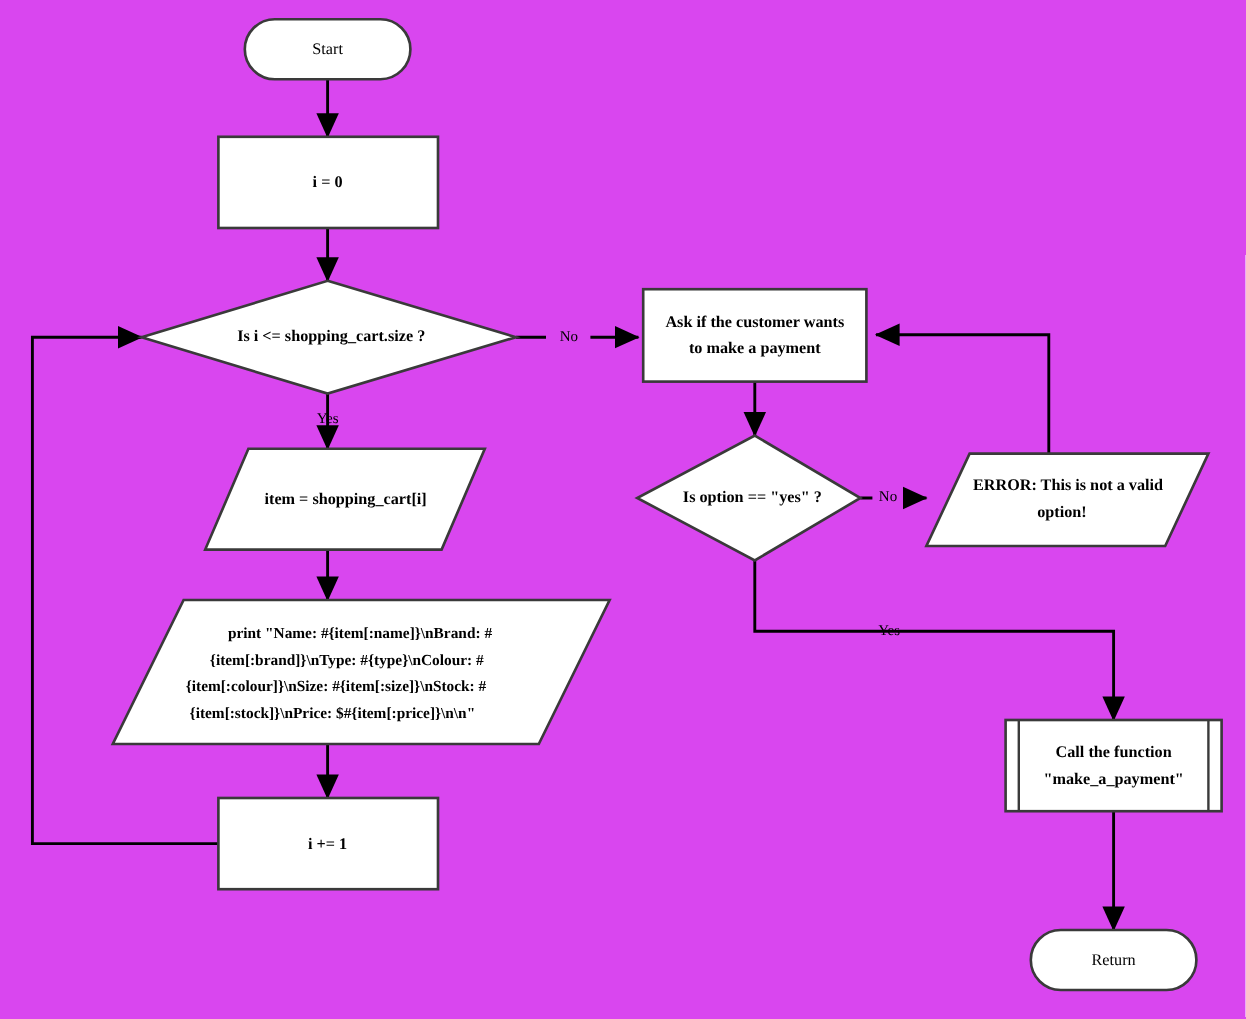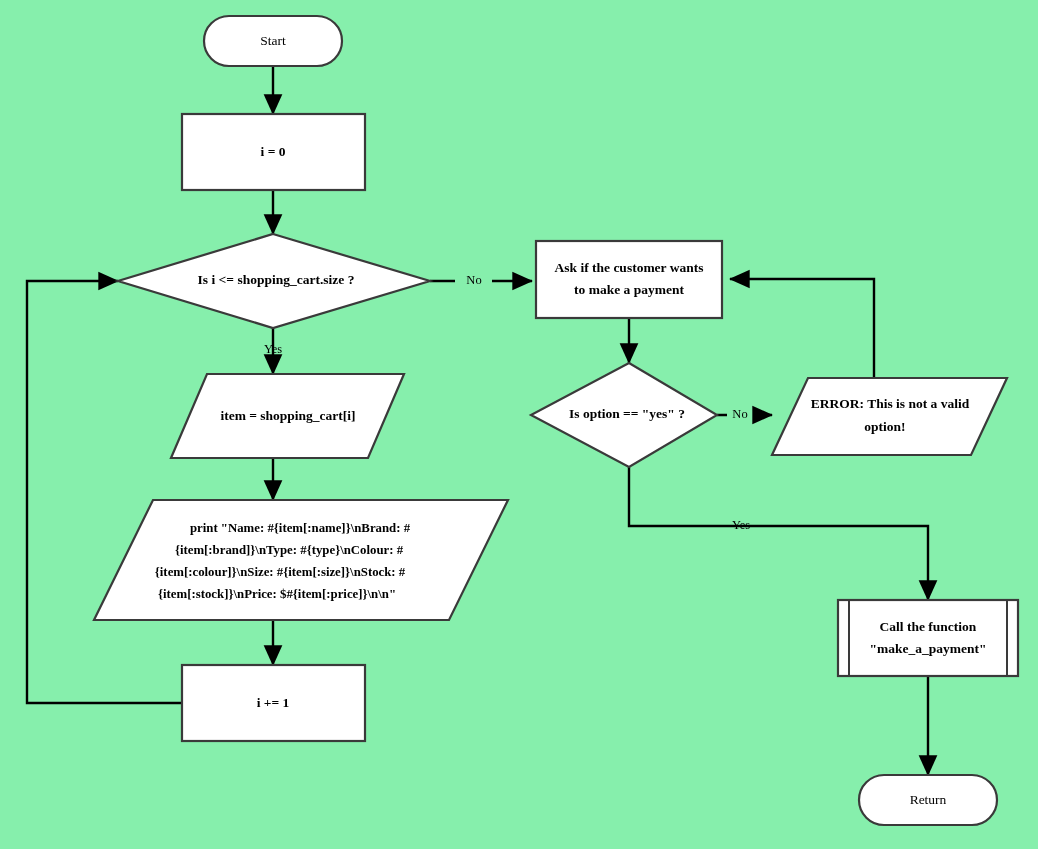--- a/index.html
+++ b/index.html
@@ -10,21 +10,21 @@
   body {
     width: 1038px;
     height: 849px;
     font-family: "Liberation Serif", "DejaVu Serif", serif;
     overflow: hidden;
   }
   #flowchart-root {
     position: relative;
     width: 1038px;
     height: 849px;
-    background: #86efac;
+    background: #d946ef;
   }
   svg#flow-svg {
     display: block;
     width: 1038px;
     height: 849px;
   }
   .shape-outline {
     fill: #ffffff;
     stroke: #3a3a3a;
     stroke-width: 2.2;

